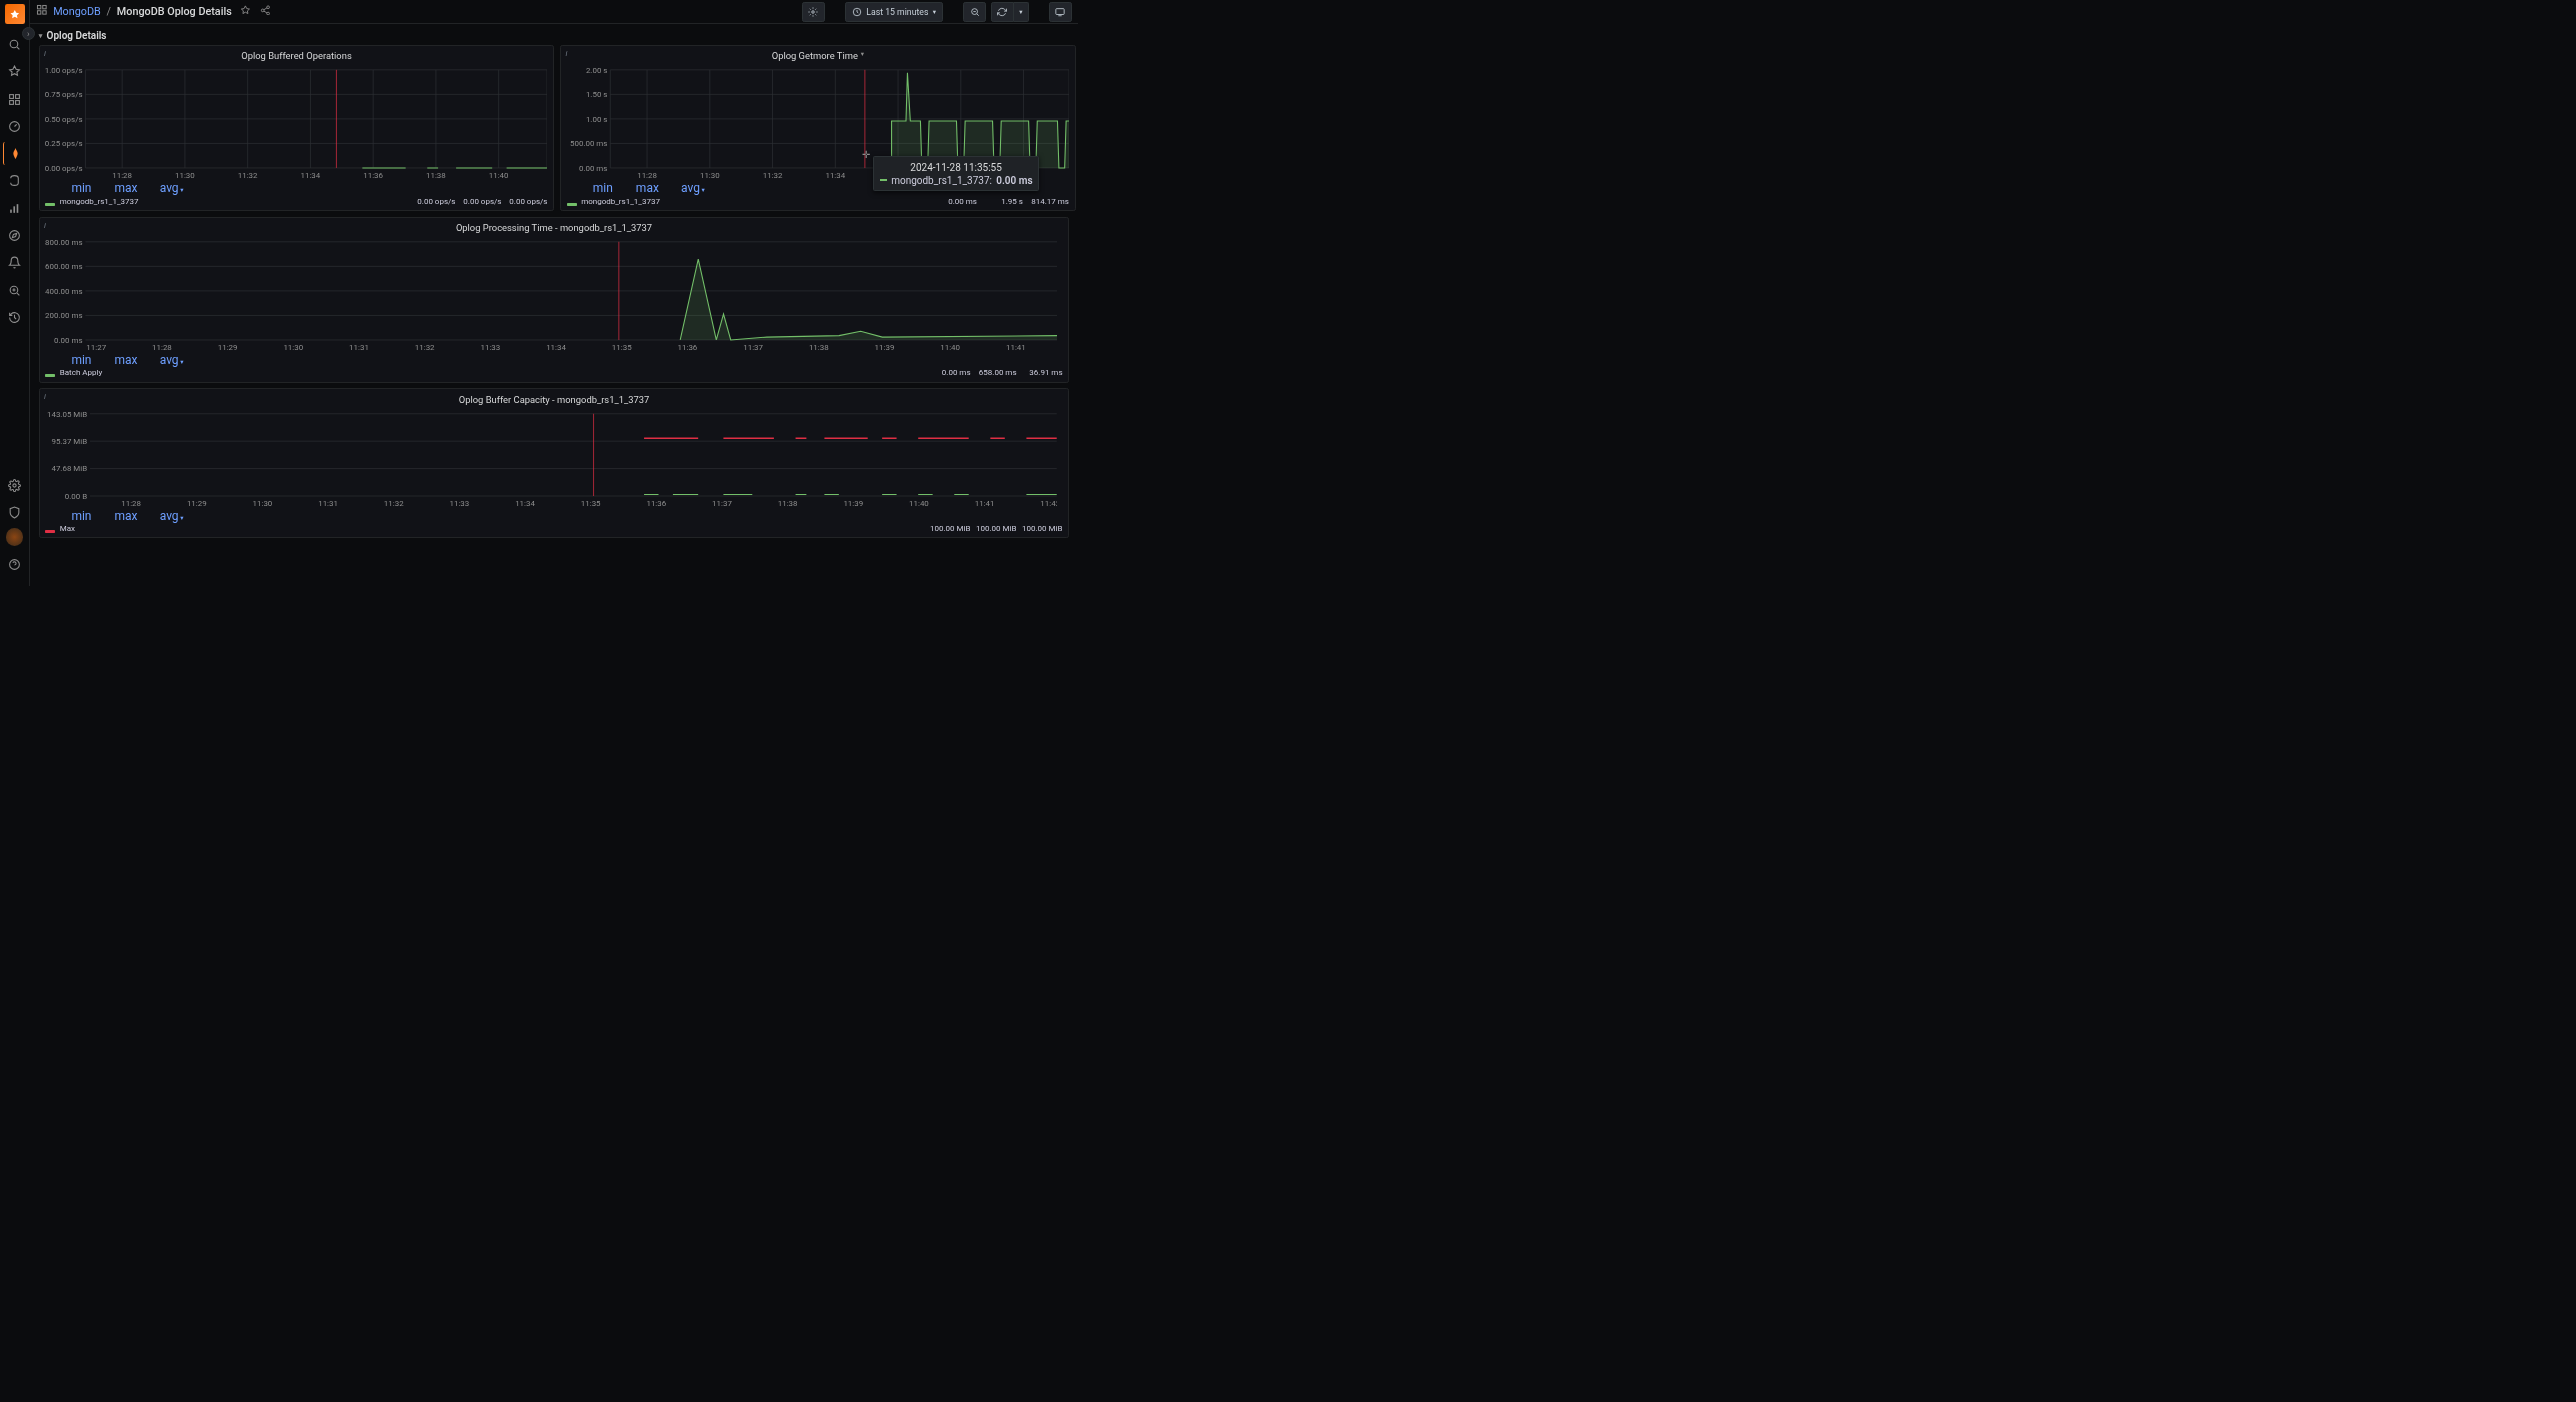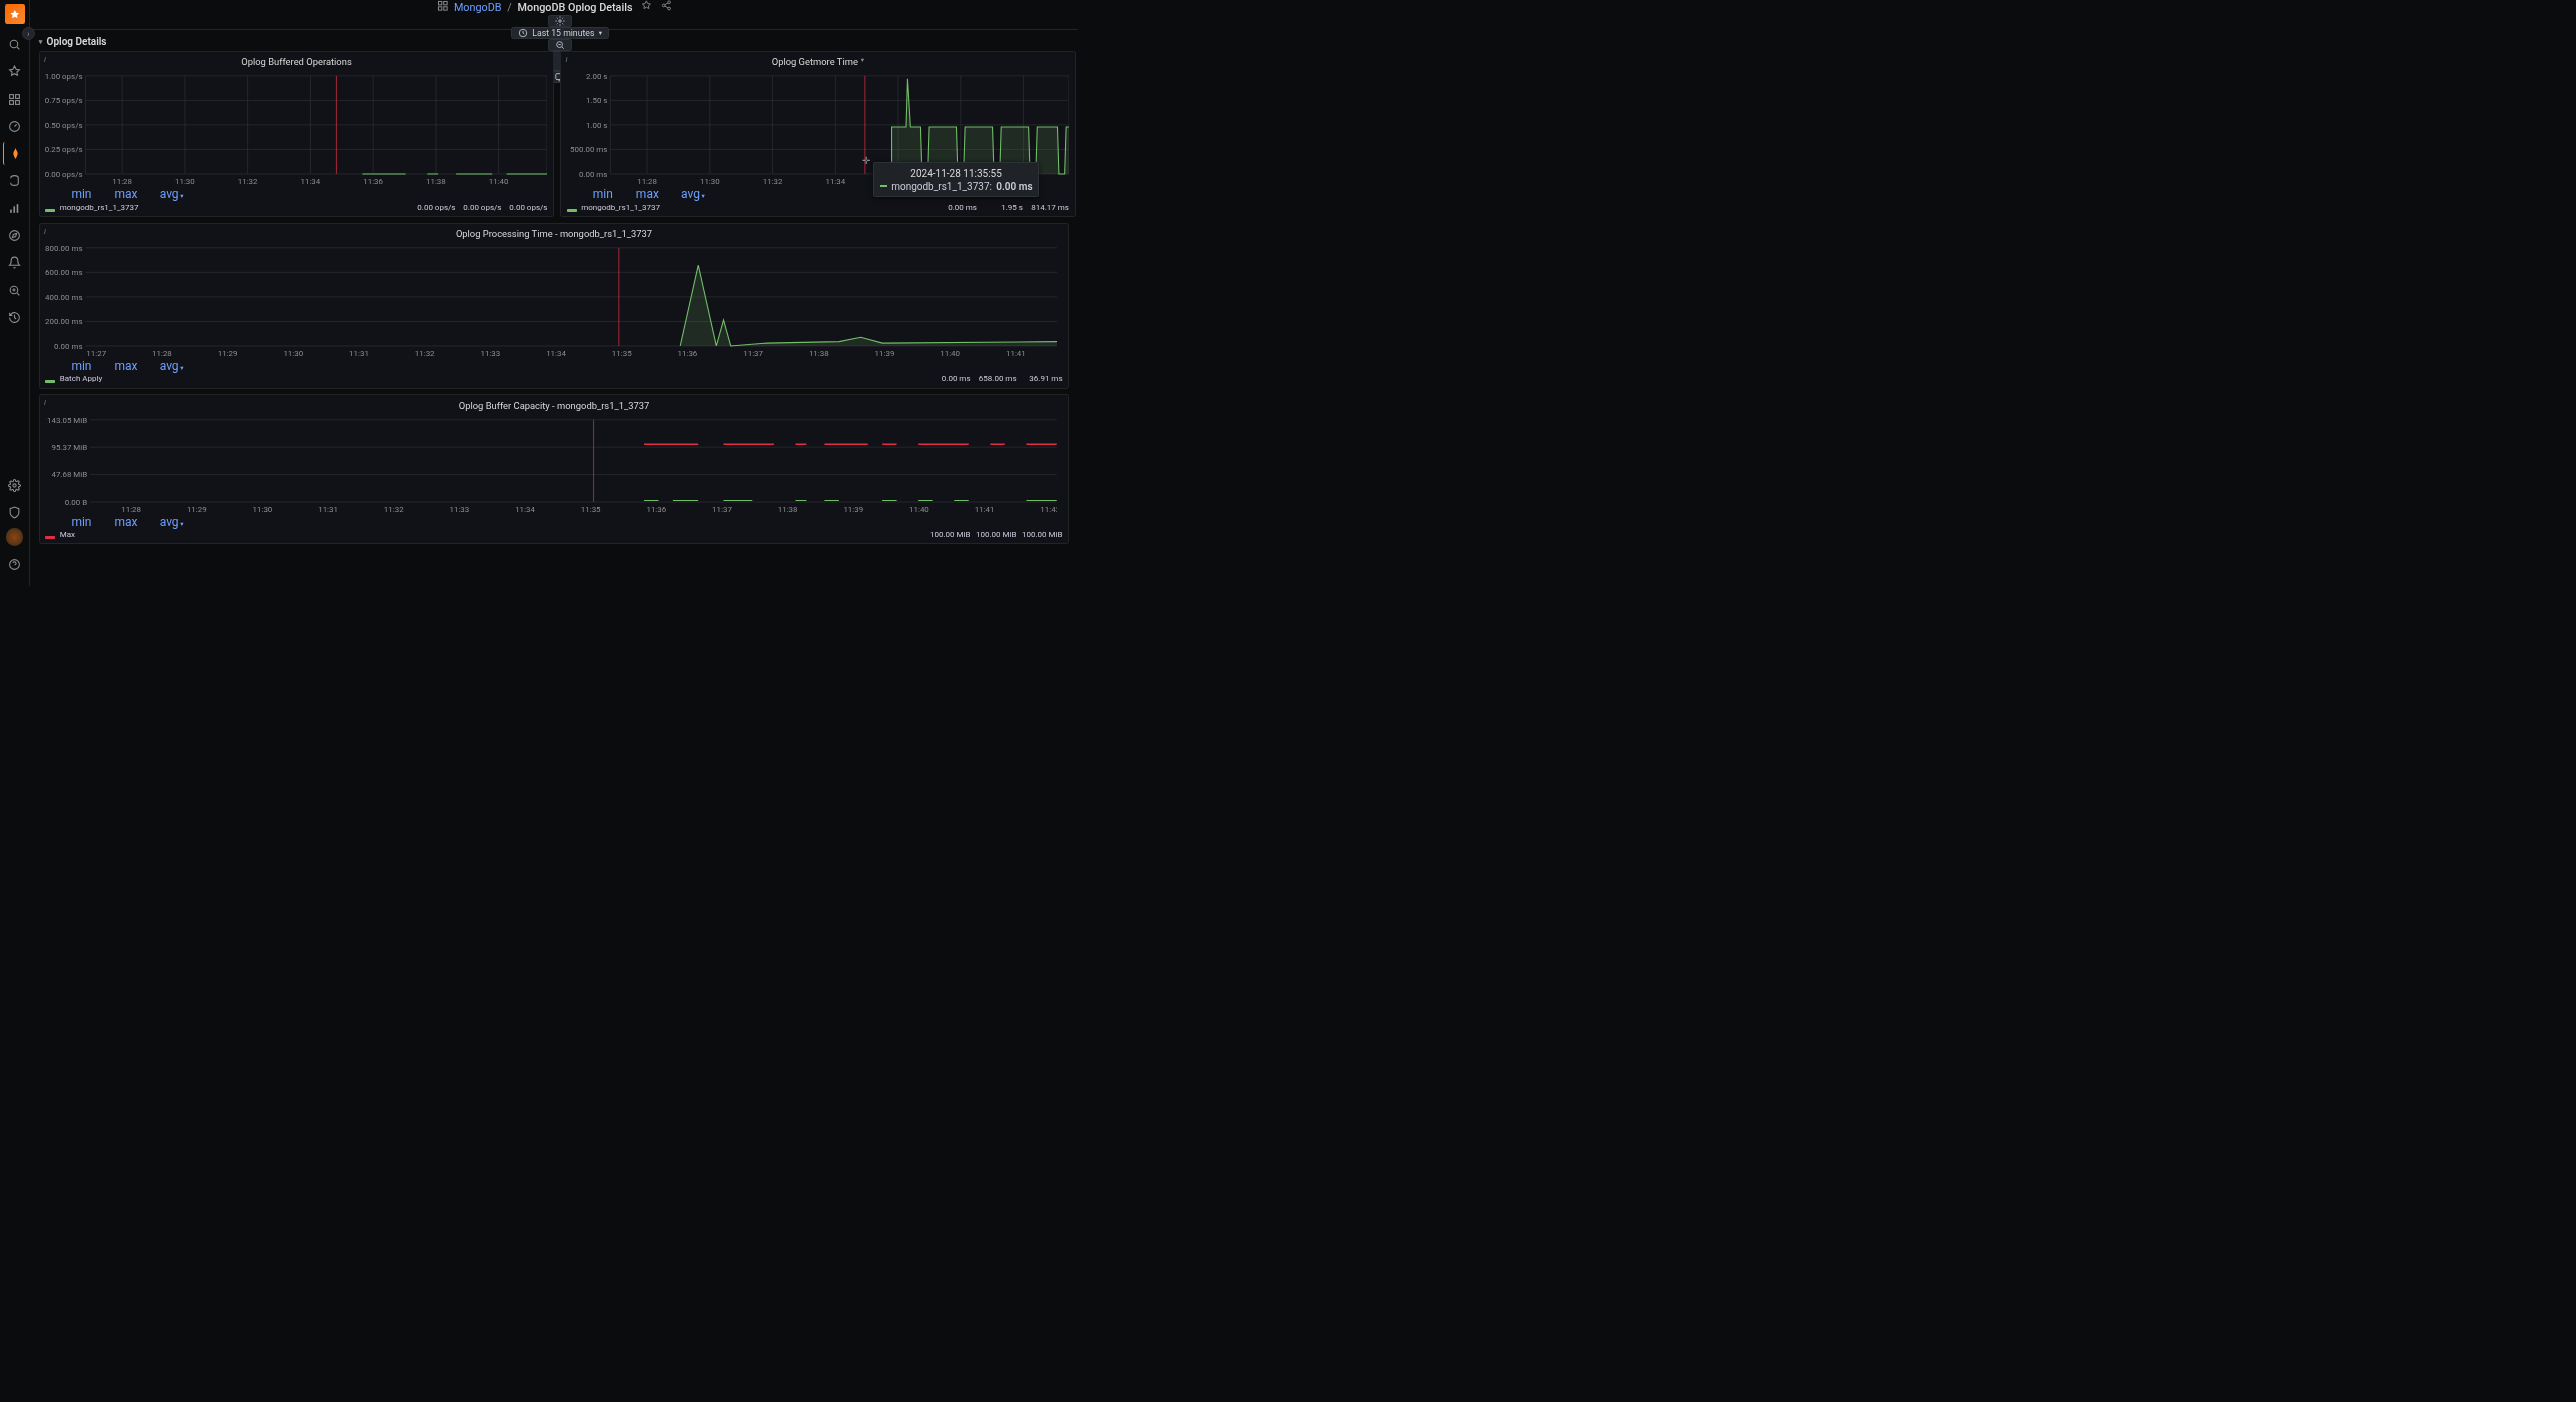--- a/index.html
+++ b/index.html
@@ -43,39 +43,38 @@
 .sidebar .nav-icon.active { color: #ff8833; border-left: 1.4px solid #ff8833; }
 .sidebar .nav-icon svg { width: 13px; height: 13px; }
 .sidebar .bottom { margin-top: auto; margin-bottom: 5.8px; display:flex;flex-direction:column;align-items:center;}
 .sidebar .avatar { width:17.3px;height:17.3px;border-radius:50%;background:radial-gradient(circle,#8b4513,#3a2a1a);margin-bottom:7.2px;}
 
 
 .main { flex: 1; display: flex; flex-direction: column; overflow:hidden;}
 
 
 .topbar {
-  height: 30px;
+  height: 24px;
   display: flex; align-items: center;
   padding: 0 5.8px;
   border-bottom: 0.7px solid #222426;
-  flex-direction: column;
 }
 .topbar .bc { display:flex;align-items:center;gap:5.8px;font-size:10.8px; }
 .topbar .bc .grid-icon { color:#8e8e8e; }
 .topbar .bc a { color:#6e9fff;text-decoration:none;}
 .topbar .bc .title { color:#d8d9da;font-weight:500;}
 .topbar .bc .sep { color:#8e8e8e; }
 .topbar .bc .star, .topbar .bc .share { color:#8e8e8e;cursor:pointer;margin-left:2.9px;}
 .topbar .spacer { flex:1; }
 .topbar .tb-btn {
   height:20px;min-width:20px;
   background:#22252b;border:0.7px solid #2c3235;
   border-radius:2.2px;color:#c7d0d9;
   display:flex;align-items:center;justify-content:center;
-  padding:0 5.8px;margin-left:12px;cursor:pointer;font-size:8.7px;gap:4.3px;
+  padding:0 5.8px;margin-left:20px;cursor:pointer;font-size:8.7px;gap:4.3px;
 }
 .topbar .tb-btn svg{width:10px;height:10px;}
 .topbar .tb-group{display:flex;}
 .topbar .tb-group .tb-btn:first-child{border-top-right-radius:0;border-bottom-right-radius:0;margin-left:4.3px;}
 .topbar .tb-group .tb-btn:last-child{border-top-left-radius:0;border-bottom-left-radius:0;margin-left:0;border-left:0;min-width:14.4px;padding:0 2.9px;}
 
 .expand-tab {
   position:absolute;left:21.7px;top:27.4px;
   width:13px;height:13px;background:#22252b;border:0.7px solid #2c3235;
   border-radius:50%;display:flex;align-items:center;justify-content:center;

